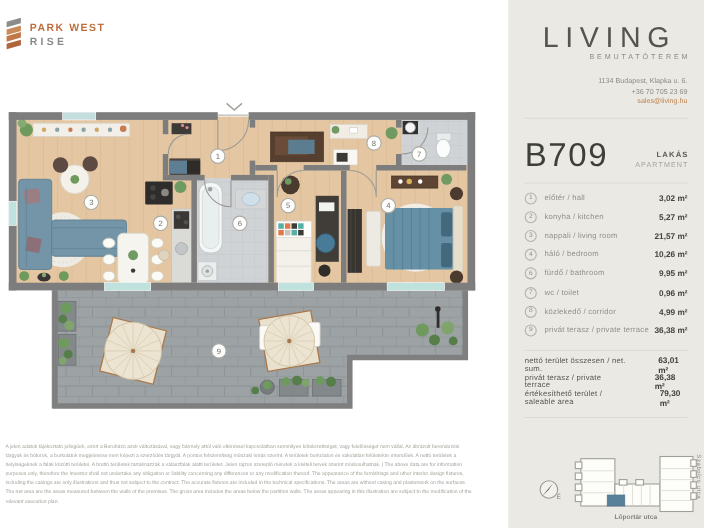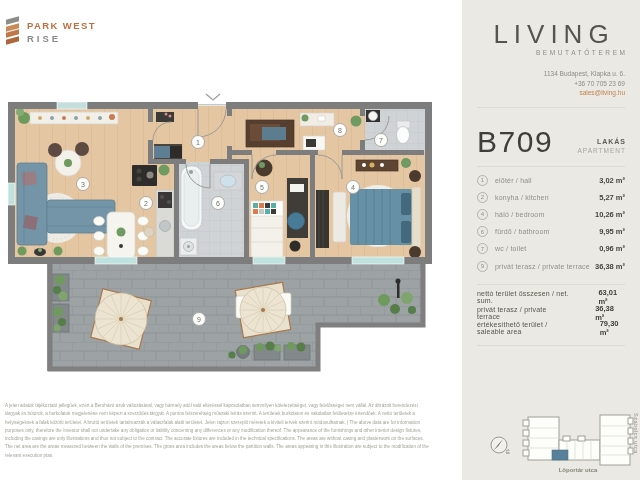--- a/index.html
+++ b/index.html
@@ -381,33 +381,43 @@
             <span class="r-num">1</span>
             <span class="r-name">előtér  /  hall</span>
             <span class="r-area">3,02 m²</span>
           </div>
         <div class="r-row">
             <span class="r-num">2</span>
             <span class="r-name">konyha  /  kitchen</span>
             <span class="r-area">5,27 m²</span>
           </div>
         <div class="r-row">
+            <span class="r-num">3</span>
+            <span class="r-name">nappali  /  living room</span>
+            <span class="r-area">21,57 m²</span>
+          </div>
+        <div class="r-row">
             <span class="r-num">4</span>
             <span class="r-name">háló  /  bedroom</span>
             <span class="r-area">10,26 m²</span>
           </div>
         <div class="r-row">
             <span class="r-num">6</span>
             <span class="r-name">fürdő  /  bathroom</span>
             <span class="r-area">9,95 m²</span>
           </div>
         <div class="r-row">
             <span class="r-num">7</span>
             <span class="r-name">wc  /  toilet</span>
             <span class="r-area">0,96 m²</span>
+          </div>
+        <div class="r-row">
+            <span class="r-num">8</span>
+            <span class="r-name">közlekedő  /  corridor</span>
+            <span class="r-area">4,99 m²</span>
           </div>
         <div class="r-row">
             <span class="r-num">9</span>
             <span class="r-name">privát terasz  /  private terrace</span>
             <span class="r-area">36,38 m²</span>
           </div>
       </div>
       <hr class="div">
       <div class="totals">
         <div class="t-row">

